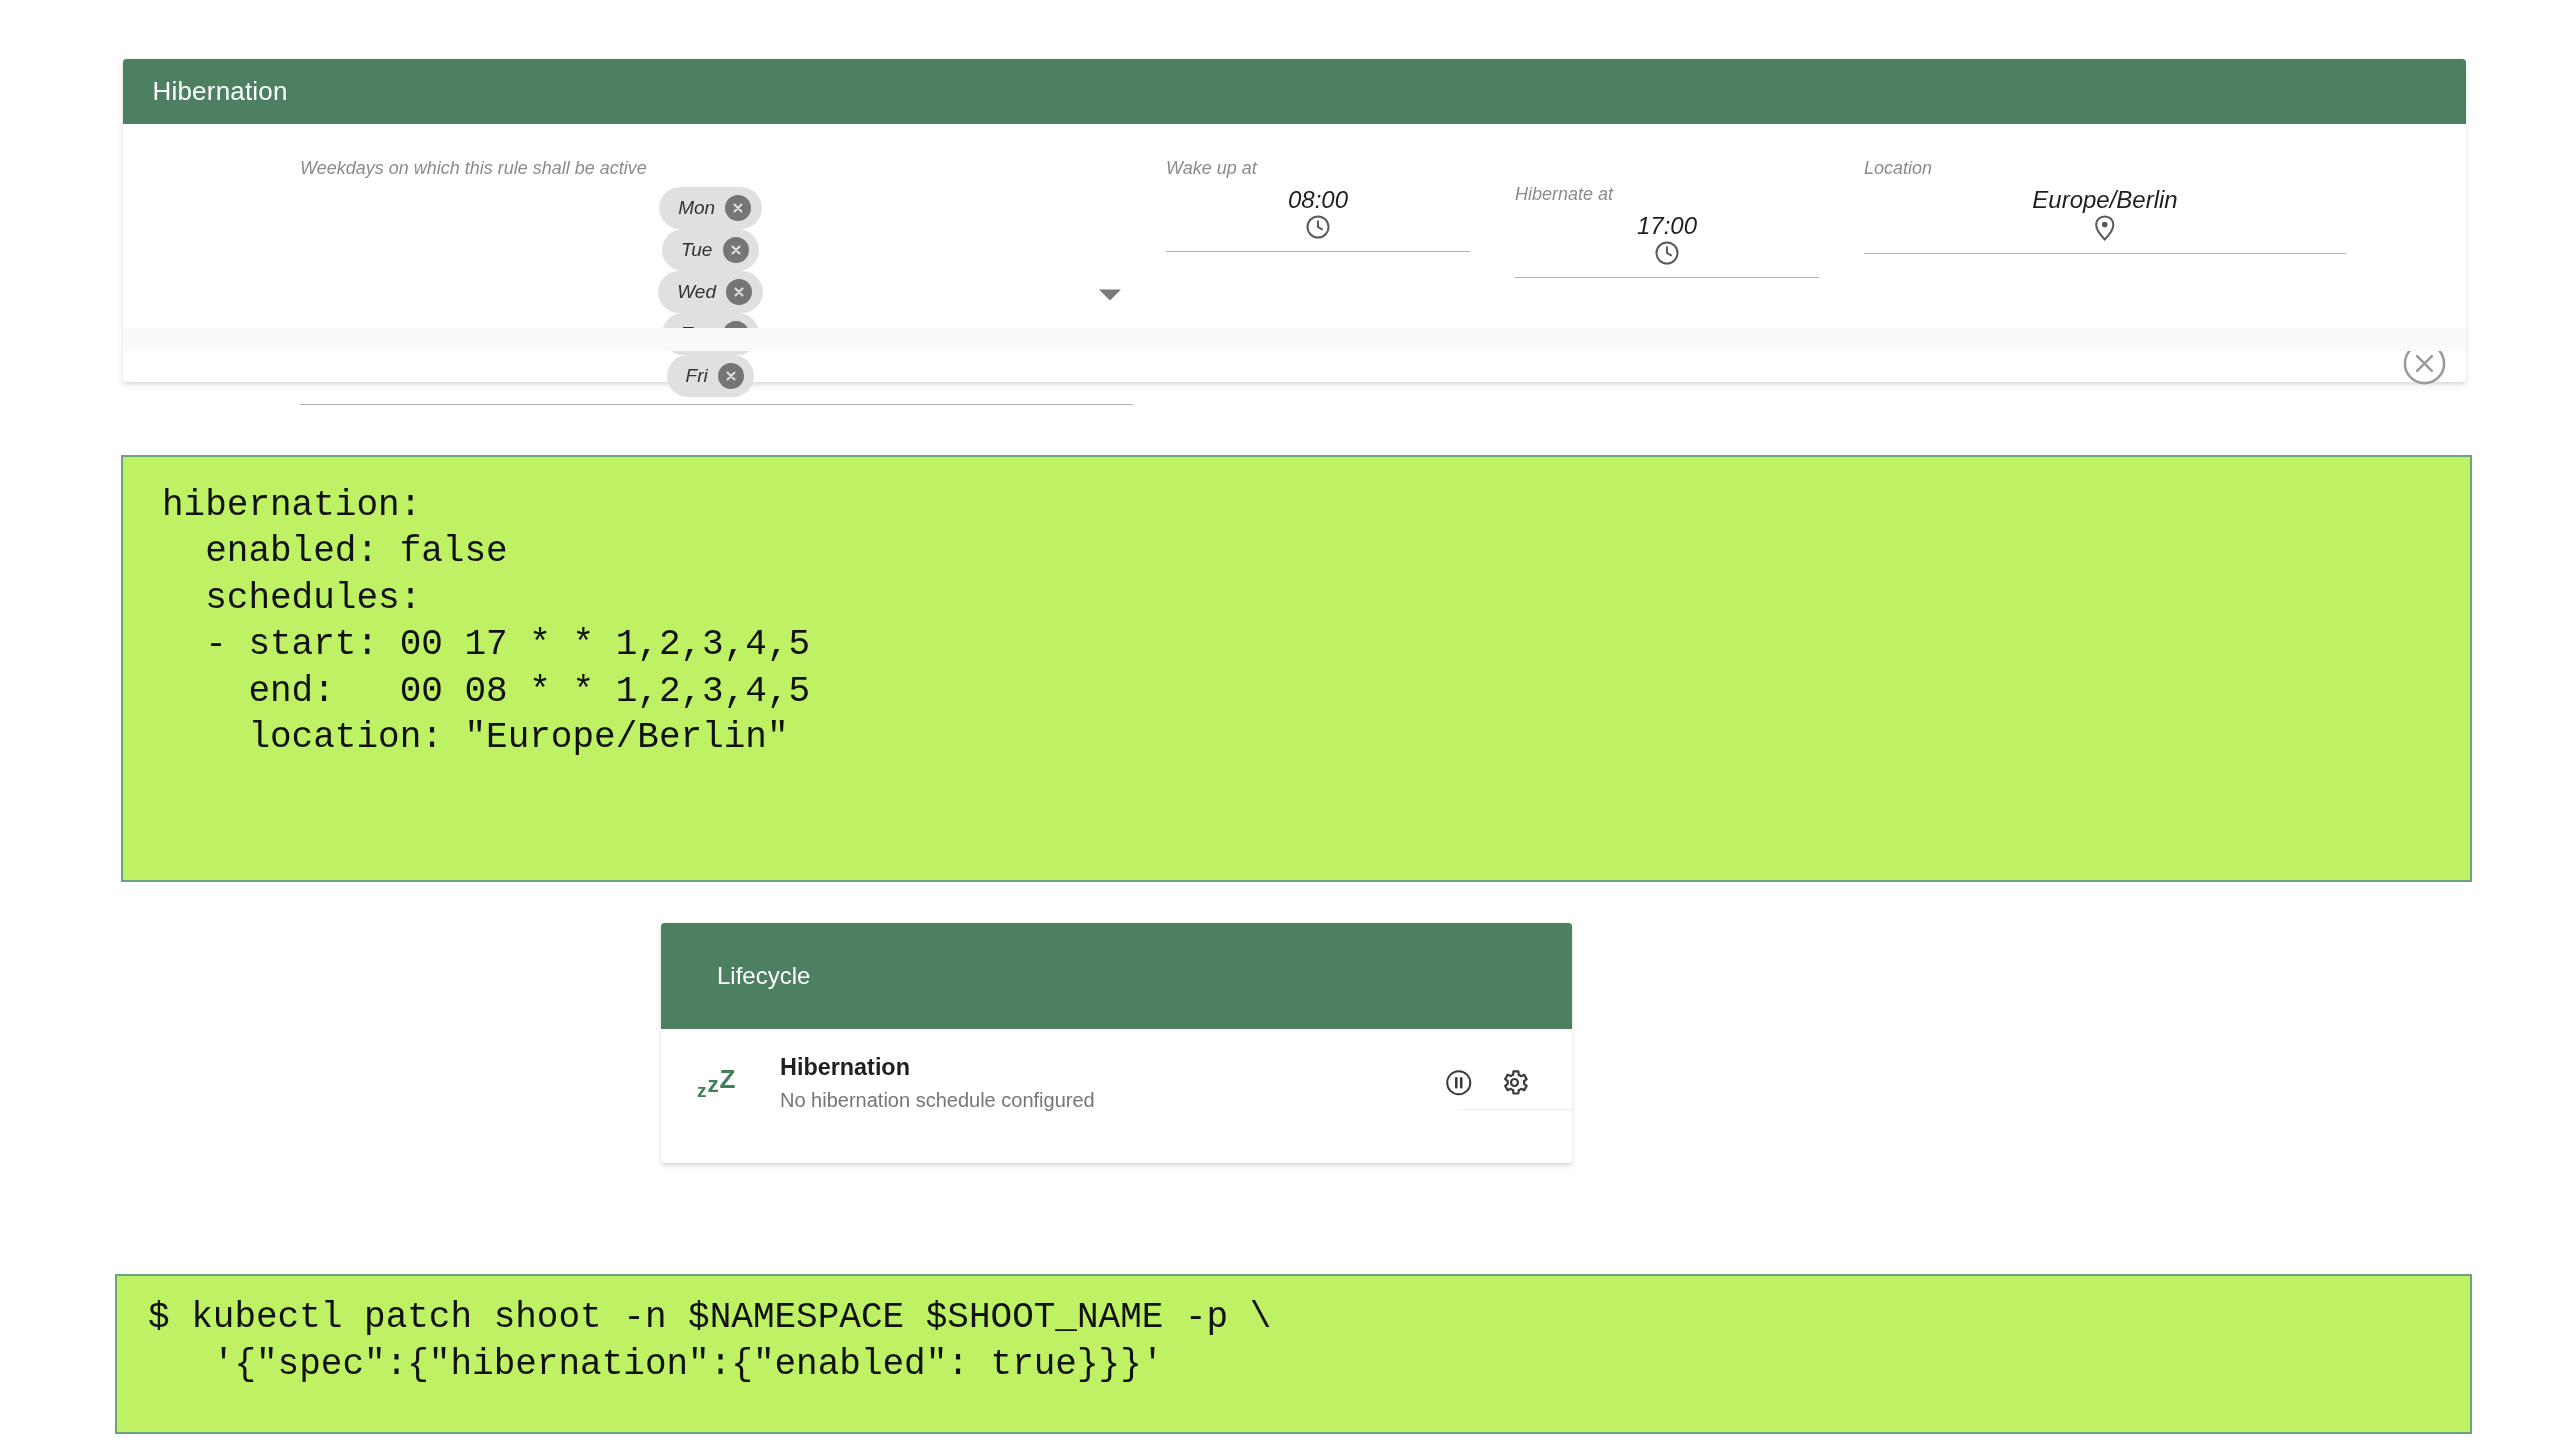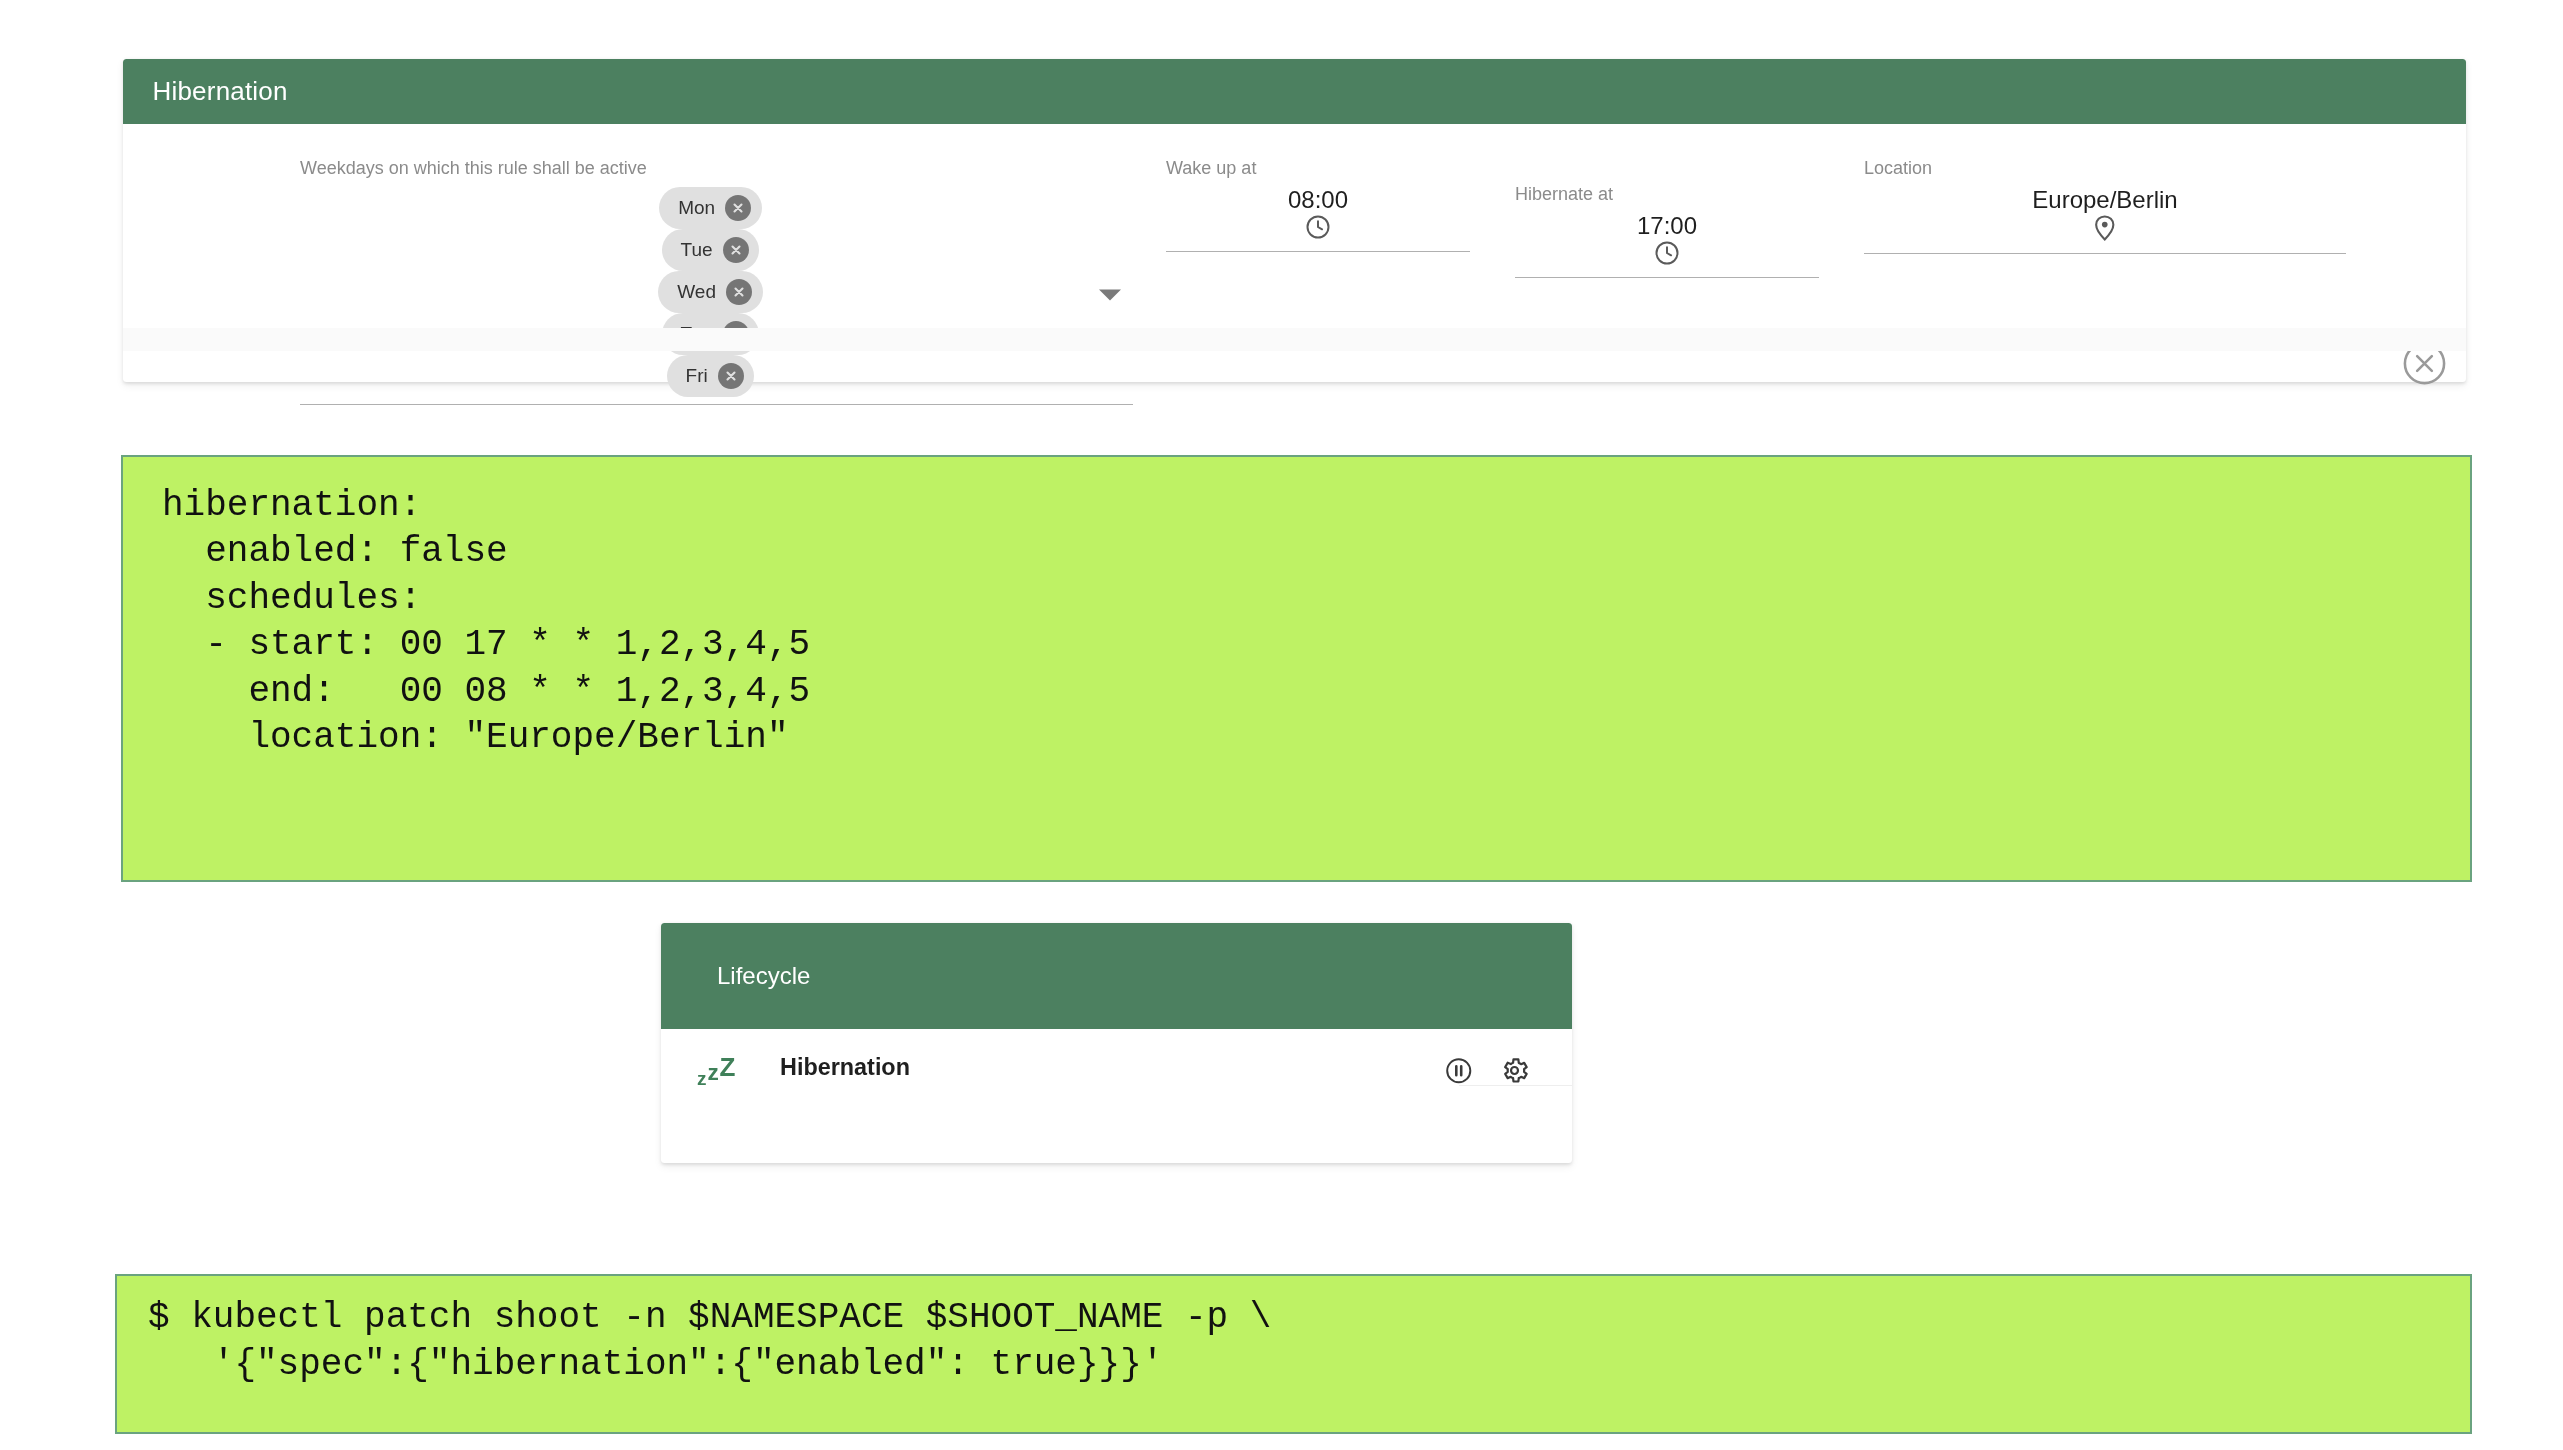--- a/index.html
+++ b/index.html
@@ -43,20 +43,21 @@
   .hib-body {
     padding: 36px 0 0 0;
     position: relative;
     height: 258px;
     box-sizing: border-box;
   }
 
   .field {
     position: absolute;
     box-sizing: border-box;
+    font-style: italic;
   }
   .field-label {
     font-size: 18px;
     color: #8b8b8b;
     line-height: 1;
     margin-bottom: 9.5px;
     white-space: nowrap;
   }
   .field-underline {
     border-bottom: 1.7px solid #b0b0b0;
@@ -386,20 +387,21 @@
     <span class="lifecycle-header-title">Lifecycle</span>
   </div>
 
   <div class="lifecycle-row">
     <span class="sleep-icon">
       <span class="z1">z</span><span class="z2">z</span><span class="z3">Z</span>
     </span>
 
     <div class="lifecycle-texts">
       <div class="lifecycle-title">Hibernation</div>
+      <div class="lifecycle-sub">No hibernation schedule configured</div>
     </div>
 
     <div class="lifecycle-actions">
       <span class="icon-btn">
         <svg width="29.5" height="29.5" viewBox="0 0 24 24" fill="none" stroke="currentColor" stroke-width="1.6">
           <circle cx="12" cy="12" r="9.4"></circle>
           <path d="M10 8.4 L10 15.6 M14 8.4 L14 15.6" stroke-width="2.1" stroke-linecap="round"></path>
         </svg>
       </span>
       <span class="icon-btn">

